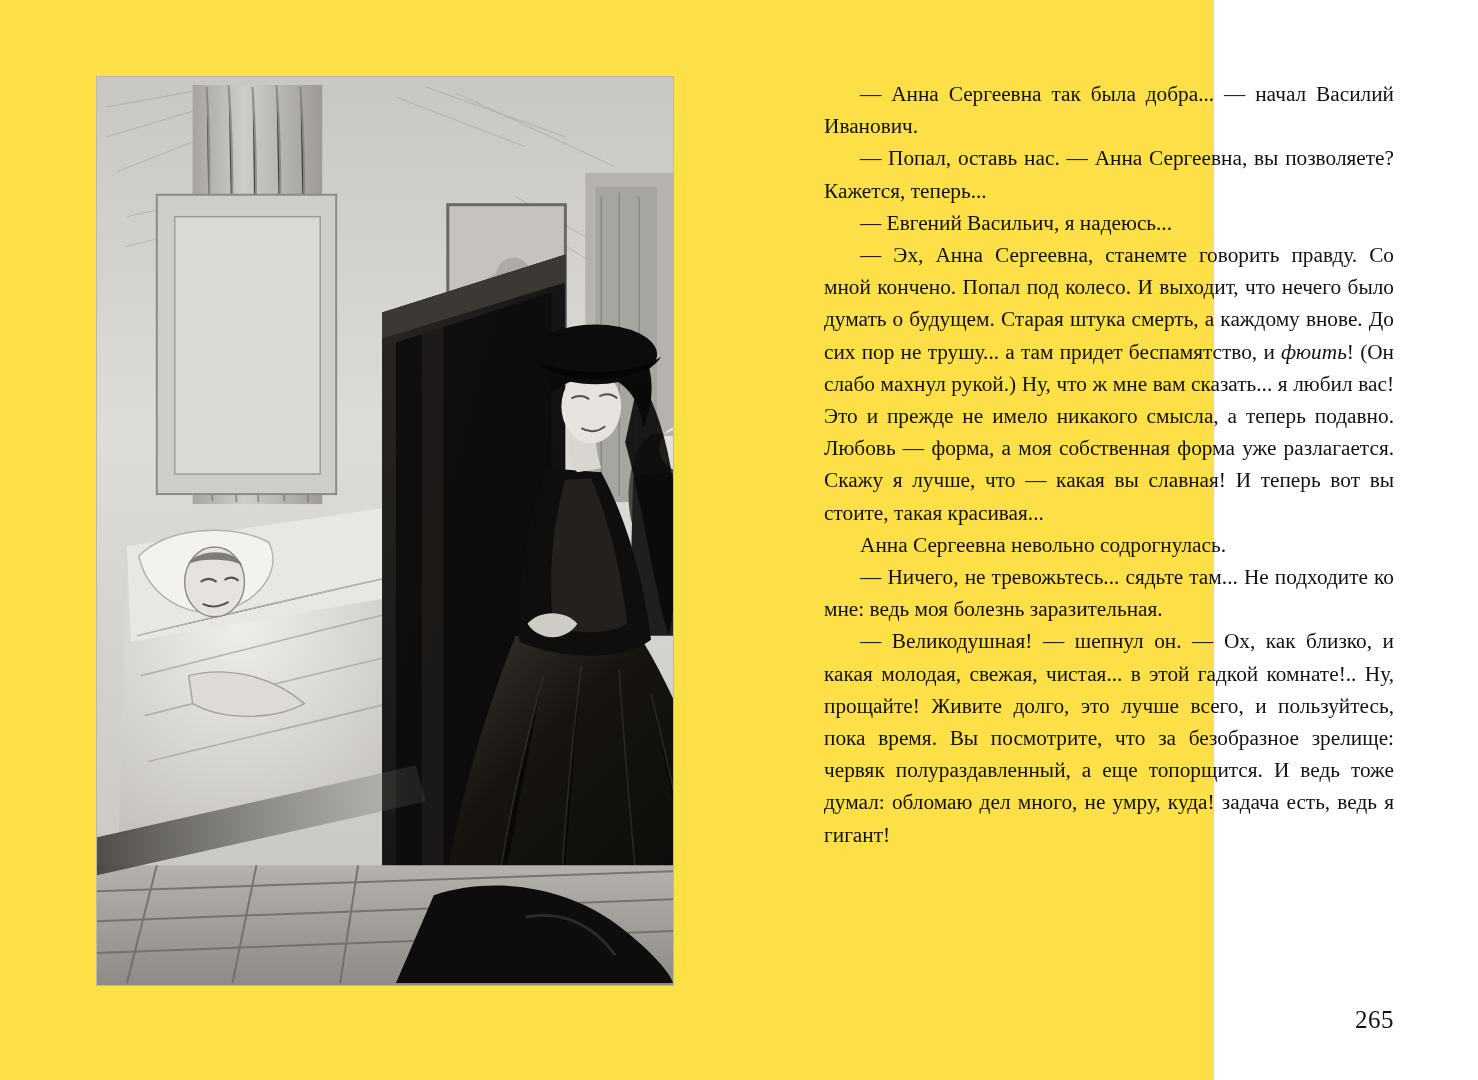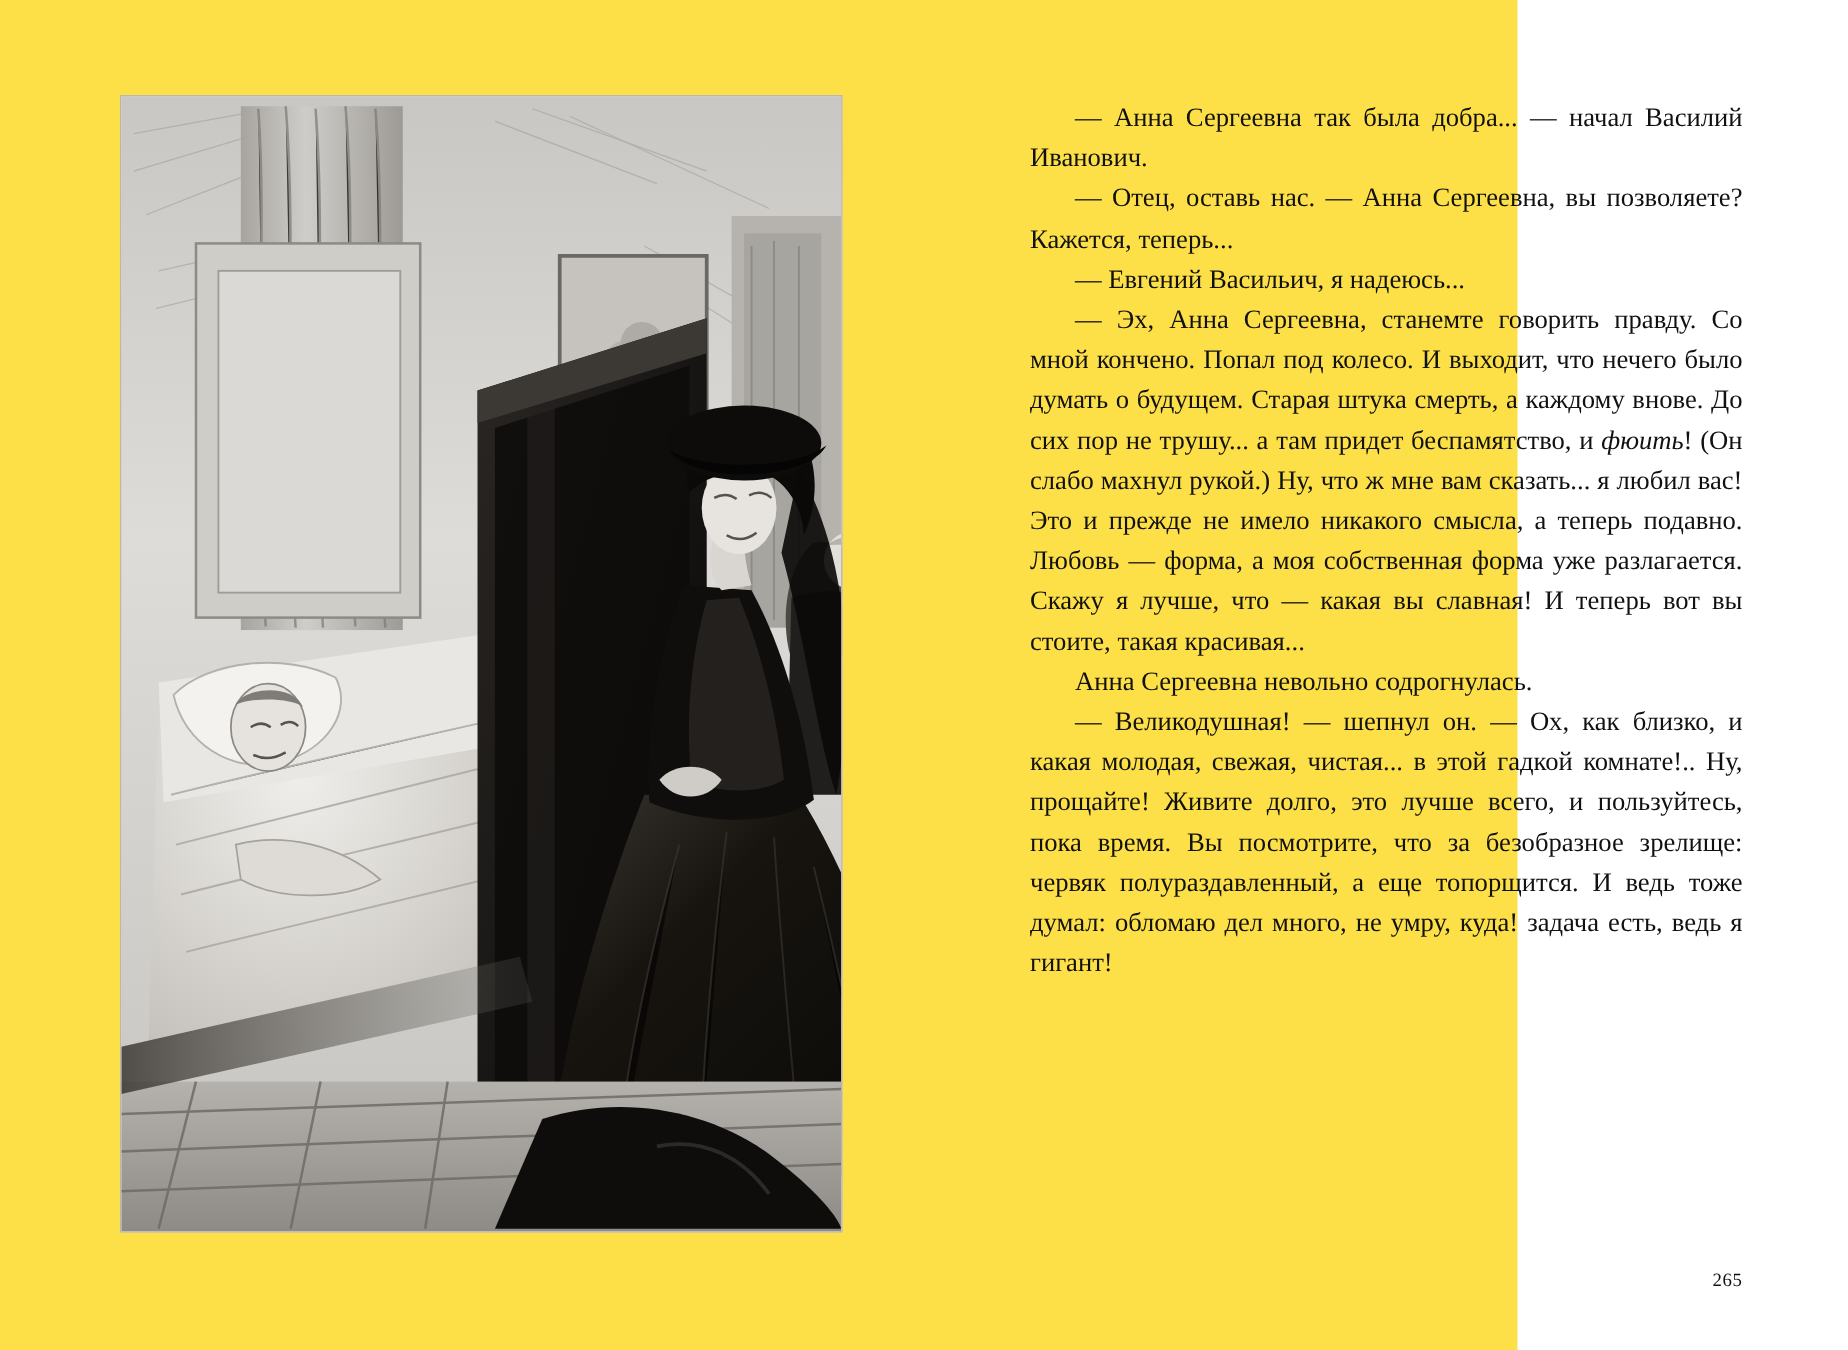--- a/index.html
+++ b/index.html
@@ -73,21 +73,21 @@
   .textcolumn p.indent {
     text-indent: 36px;
   }
   .textcolumn p em {
   }
   .folio {
     position: absolute;
     right: 84px;
     bottom: 46px;
     font-family: "Liberation Serif", serif;
-    font-size: 15px;
+    font-size: 25px;
     color: #111111;
     letter-spacing: 0.5px;
   }
 </style>
 </head>
 <body>
 
 <div class="spread">
 
   <div class="page-left">
@@ -238,24 +238,25 @@
         <path d="M430 842 C468 834 500 852 520 880" stroke="#2c2926" stroke-width="3" fill="none"></path>
 
         <path d="M0 762 L320 690 L330 726 L0 800 Z" fill="url(#shadowbl)"></path>
       </svg>
     </div>
   </div>
 
   <div class="page-right">
     <div class="textcolumn">
       <p class="indent">— Анна Сергеевна так была добра... — начал Василий Иванович.</p>
-      <p class="indent">— Отец, оставь нас. — Анна Сергеевна, вы позволяете? Кажется, теперь...</p>
+      <p class="indent">— Попал, оставь нас. — Анна Сергеевна, вы позволяете? Кажется, теперь...</p>
       <p class="indent">— Евгений Васильич, я надеюсь...</p>
       <p class="indent">
         <span>— Эх, Анна Сергеевна, станемте говорить правду. Со мной кончено. Попал под колесо. И выходит, что нечего было думать о будущем. Старая штука смерть, а каждому внове. До сих пор не трушу... а там придет беспамятство, и </span><em>фюить</em><span>! (Он слабо махнул рукой.) Ну, что ж мне вам сказать... я любил вас! Это и прежде не имело никакого смысла, а теперь подавно. Любовь — форма, а моя собственная форма уже разлагается. Скажу я лучше, что — какая вы славная! И теперь вот вы стоите, такая красивая...</span>
       </p>
       <p class="indent">Анна Сергеевна невольно содрогнулась.</p>
+      <p class="indent">— Ничего, не тревожьтесь... сядьте там... Не подходите ко мне: ведь моя болезнь заразительная.</p>
       <p class="indent">— Великодушная! — шепнул он. — Ох, как близко, и какая молодая, свежая, чистая... в этой гадкой комнате!.. Ну, прощайте! Живите долго, это лучше всего, и пользуйтесь, пока время. Вы посмотрите, что за безобразное зрелище: червяк полураздавленный, а еще топорщится. И ведь тоже думал: обломаю дел много, не умру, куда! задача есть, ведь я гигант!</p>
     </div>
     <div class="folio">265</div>
   </div>
 
 </div>
 
 </body></html>

